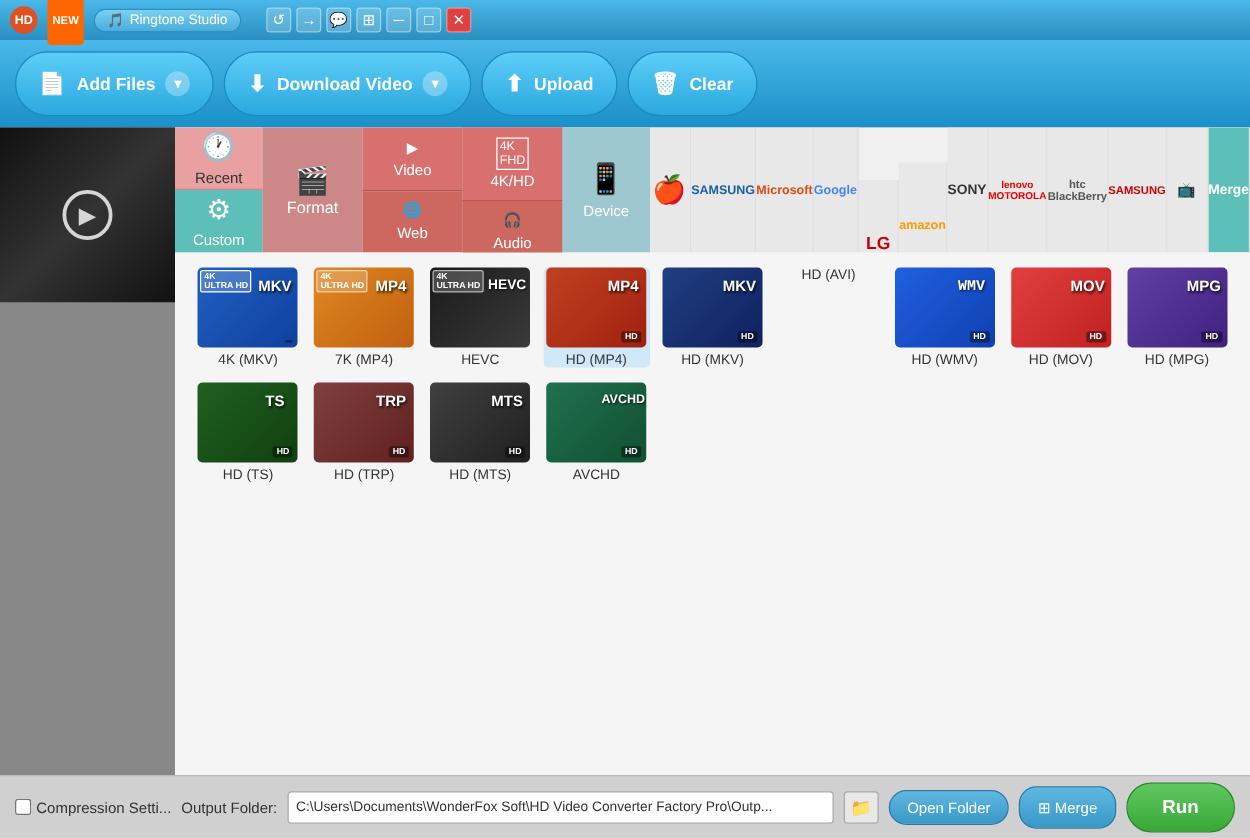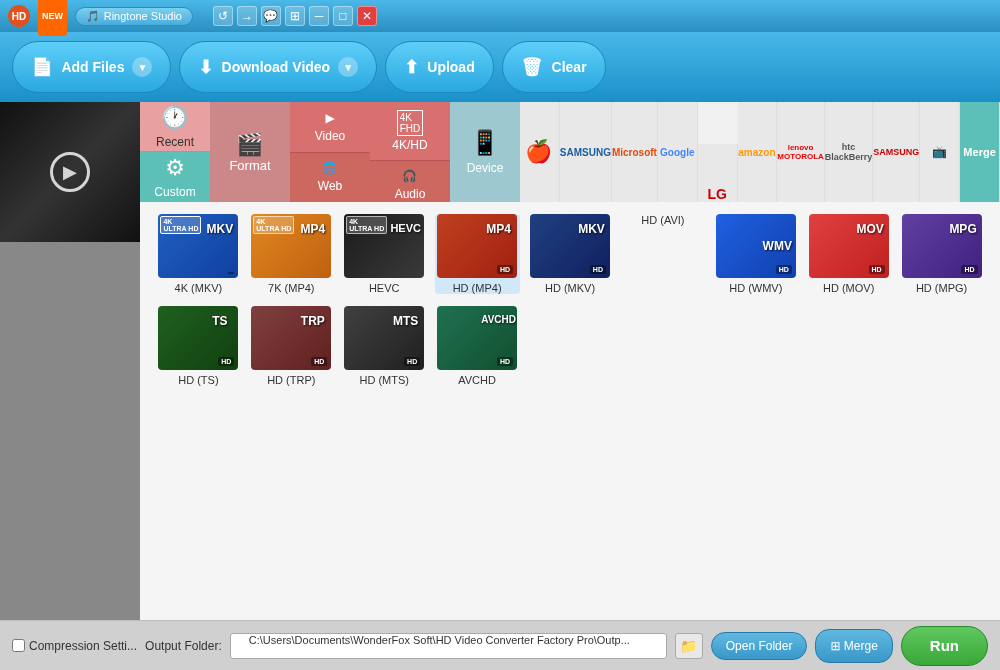--- a/index.html
+++ b/index.html
@@ -154,21 +154,21 @@
       cursor: pointer;
       font-size: 11px; font-weight: bold;
       color: #555;
       background: #e8e8e8;
     }
     .brand-apple { font-size: 22px; color: #555; }
     .brand-samsung { color: #1a5fa0; font-size: 10px; }
     .brand-microsoft { color: #e04a10; font-size: 10px; }
     .brand-google { font-size: 10px; }
     .brand-lg { color: #c00; font-size: 14px; font-weight: bold; margin-top: 42px; }
-    .brand-amazon { color: #f90; font-size: 10px; }
+    .brand-amazon { color: #f90; font-size: 10px; margin-top: 28px; }
     .brand-sony { color: #333; font-size: 11px; }
     .brand-htc { font-size: 9px; color: #555; }
     .brand-lenovo { font-size: 8px; color: #e00; }
     .brand-huawei { font-size: 9px; color: #c00; }
     .brand-tv { font-size: 9px; color: #555; }
     .brand-others { font-size: 11px; background: #5cc0b8; color: white; }
 
     
     .format-grid {
       flex: 1;
@@ -211,25 +211,25 @@
       display: flex; align-items: center; gap: 4px;
       font-size: 12px; color: #333;
     }
     .output-label { font-size: 12px; color: #333; white-space: nowrap; }
     .output-path {
       flex: 1;
       background: white;
       border: 1px solid #aaa;
       border-radius: 3px;
       height: 26px;
-      padding: 0 18px;
+      padding: 0 6px;
       font-size: 11px;
       color: #333;
       overflow: hidden;
-      display: flex; 
+      display: flex; align-items: center;
     }
     .folder-btn {
       width: 28px; height: 26px;
       background: #e8e8e8;
       border: 1px solid #aaa;
       border-radius: 3px;
       display: flex; align-items: center; justify-content: center;
       cursor: pointer; font-size: 14px;
     }
     .open-folder-btn {
@@ -393,20 +393,21 @@
         <span>Device</span>
       </div>
 
       <div style="display:flex; flex:1; overflow:hidden;">
         <div class="brand-item brand-apple">🍎</div>
         <div class="brand-item brand-samsung">SAMSUNG</div>
         <div class="brand-item brand-microsoft">Microsoft</div>
         <div class="brand-item brand-google" style="color:#4285f4;">Google</div>
         <div class="brand-item brand-lg">LG</div>
         <div class="brand-item brand-amazon" style="color:#f90;">amazon</div>
+        <div class="brand-item brand-sony">SONY</div>
         <div class="brand-item brand-lenovo" style="font-size:8px; text-align:center; color:#e00;">lenovo<br>MOTOROLA</div>
         <div class="brand-item brand-htc" style="font-size:9px; text-align:center;">htc<br>BlackBerry</div>
         <div class="brand-item brand-huawei" style="font-size:9px; color:#c00;">SAMSUNG</div>
         <div class="brand-item brand-tv" style="font-size:12px;">📺</div>
         <div class="brand-item brand-others">Merge</div>
       </div>
     </div>
 
     <div class="format-grid">
 
@@ -450,21 +451,21 @@
         </div>
         <span class="format-label">HD (MKV)</span>
       </div>
 
       <div class="format-item">
         <span class="format-label">HD (AVI)</span>
       </div>
 
       <div class="format-item">
         <div class="format-thumb thumb-hdwmv">
-          <span class="format-text" style="top:25px; left:50%; transform:translateX(-50%); font-size:12px;">WMV</span>
+          <span class="format-text" style="top:8px; left:50%; transform:translateX(-50%); font-size:12px;font-family:Liberation Mono, monospace;">WMV</span>
           <span class="badge-hd">HD</span>
         </div>
         <span class="format-label">HD (WMV)</span>
       </div>
 
       <div class="format-item">
         <div class="format-thumb thumb-hdmov">
           <span class="format-text" style="top:8px; left:50%; transform:translateX(-50%); font-size:12px;">MOV</span>
           <span class="badge-hd">HD</span>
         </div>

